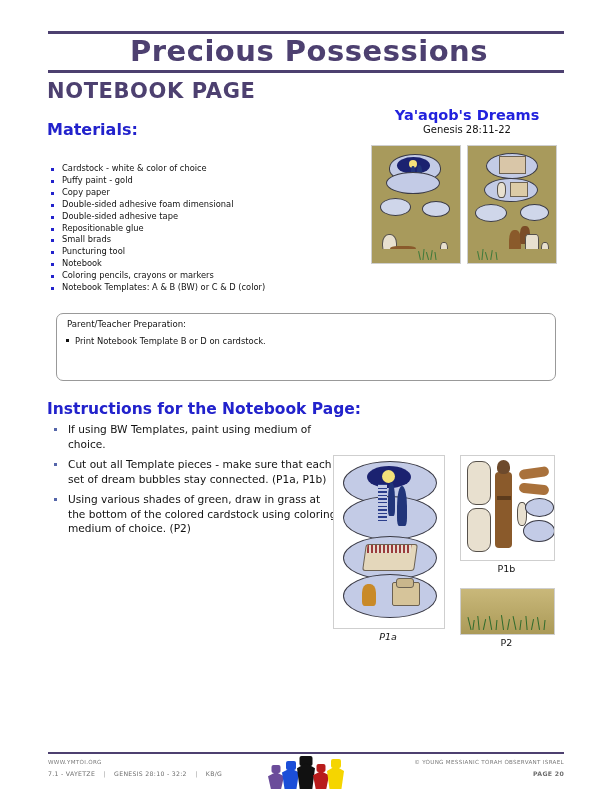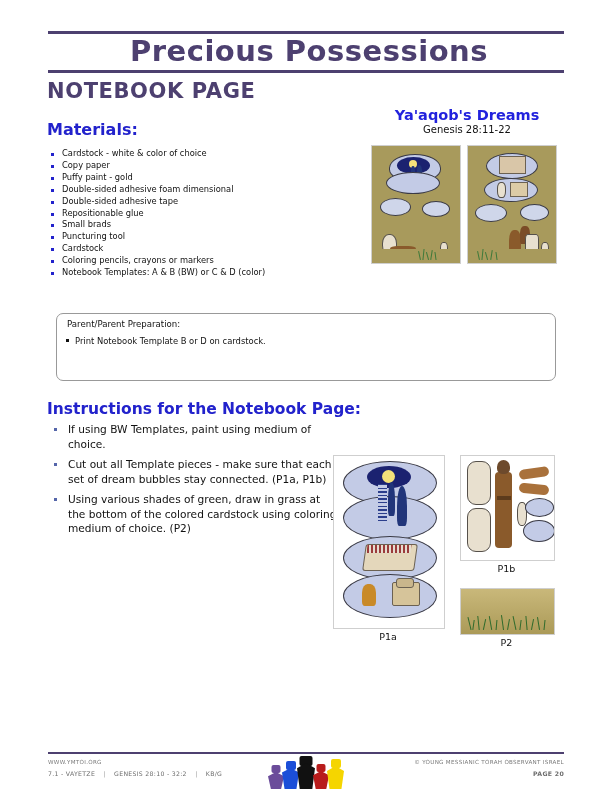--- a/index.html
+++ b/index.html
@@ -49,21 +49,21 @@
     position:relative;
     padding-left:12px;
     color:#111111;
   }
   ul.bullets li:before{
     content:"";
     position:absolute;left:1px;top:.48em;
     width:3px;height:3px;background:#2222cc;
   }
   #materials-list{
-    left:50px;top:148px;width:300px;
+    left:50px;top:163px;width:300px;
     font-size:8.3px;line-height:11.9px;
   }
   #materials-list li:before{top:5px;}
 
   
   .prep-box{
     position:absolute;left:56px;top:313px;width:500px;height:68px;
     border:1px solid #999999;border-radius:7px;background:#ffffff;
     box-sizing:border-box;
   }
@@ -176,34 +176,34 @@
 <div class="page">
 
   <div class="hdr-rule top"></div>
   <div class="doc-title">Precious Possessions</div>
   <div class="hdr-rule bot"></div>
   <div class="sec-head">NOTEBOOK PAGE</div>
 
   <div class="blue-head" id="materials-head">Materials:</div>
   <ul class="bullets" id="materials-list">
     <li>Cardstock - white &amp; color of choice</li>
+    <li>Puffy paint - gold</li>
     <li>Copy paper</li>
-    <li>Puffy paint - gold</li>
     <li>Double-sided adhesive foam dimensional</li>
     <li>Double-sided adhesive tape</li>
     <li>Repositionable glue</li>
     <li>Small brads</li>
     <li>Puncturing tool</li>
-    <li>Cardstock</li>
+    <li>Notebook</li>
     <li>Coloring pencils, crayons or markers</li>
     <li>Notebook Templates: A &amp; B (BW) or C &amp; D (color)</li>
   </ul>
 
   <div class="prep-box">
-    <div class="prep-title">Parent/Parent Preparation:</div>
+    <div class="prep-title">Parent/Teacher Preparation:</div>
   </div>
   <ul class="bullets" id="prep-list">
     <li>Print Notebook Template B or D on cardstock.</li>
   </ul>
 
   <div class="blue-head" id="instructions-head">Instructions for the Notebook Page:</div>
   <ul class="bullets" id="instructions-list">
     <li>If using BW Templates, paint using medium of choice.</li>
     <li>Cut out all Template pieces - make sure that each set of dream bubbles stay connected. (P1a, P1b)</li>
     <li>Using various shades of green, draw in grass at the bottom of the colored cardstock using coloring medium of choice. (P2)</li>
@@ -272,21 +272,21 @@
 
     <div class="cloud" style="left:9px;top:80px;width:92px;height:42px;border-radius:50%;"></div>
     <div class="tan-box" style="left:30px;top:88px;width:50px;height:25px;background:#e4d7bb;border-radius:3px;transform:skewX(-8deg);"></div>
     <div style="position:absolute;left:33px;top:89px;width:44px;height:8px;background:repeating-linear-gradient(90deg,#9b3b3b 0 2px,#e6ddd0 2px 4px);transform:skewX(-8deg);"></div>
 
     <div class="cloud" style="left:9px;top:118px;width:92px;height:42px;border-radius:50%;"></div>
     <div class="brown-fig" style="left:28px;top:128px;width:14px;height:22px;background:#c98a28;"></div>
     <div class="tan-box" style="left:58px;top:126px;width:26px;height:22px;background:#d6c49a;border-radius:2px;"></div>
     <div class="tan-box" style="left:62px;top:122px;width:16px;height:8px;background:#c9b68c;border-radius:3px;"></div>
   </div>
-  <div class="cap" style="left:333px;top:631px;width:110px;">P1a</div>
+  <div class="cap" style="left:333px;top:631px;width:110px;font-style:italic;">P1a</div>
 
   <div class="photo photo-brd" style="left:460px;top:455px;width:93px;height:104px;background:#ffffff;">
     <div class="scroll-obj" style="left:6px;top:5px;width:22px;height:42px;border-radius:9px;"></div>
     <div class="scroll-obj" style="left:6px;top:52px;width:22px;height:42px;border-radius:9px;"></div>
 
     <div class="brown-fig" style="left:34px;top:16px;width:17px;height:76px;background:#8a5a2b;border-radius:4px;"></div>
     <div style="position:absolute;left:36px;top:4px;width:13px;height:14px;background:#6d4a2c;border-radius:50% 50% 40% 40%;"></div>
     <div style="position:absolute;left:36px;top:40px;width:14px;height:4px;background:#5c3b1c;"></div>
 
     <div class="brown-fig" style="left:58px;top:12px;width:30px;height:10px;background:#a9713b;border-radius:5px;transform:rotate(-8deg);"></div>

